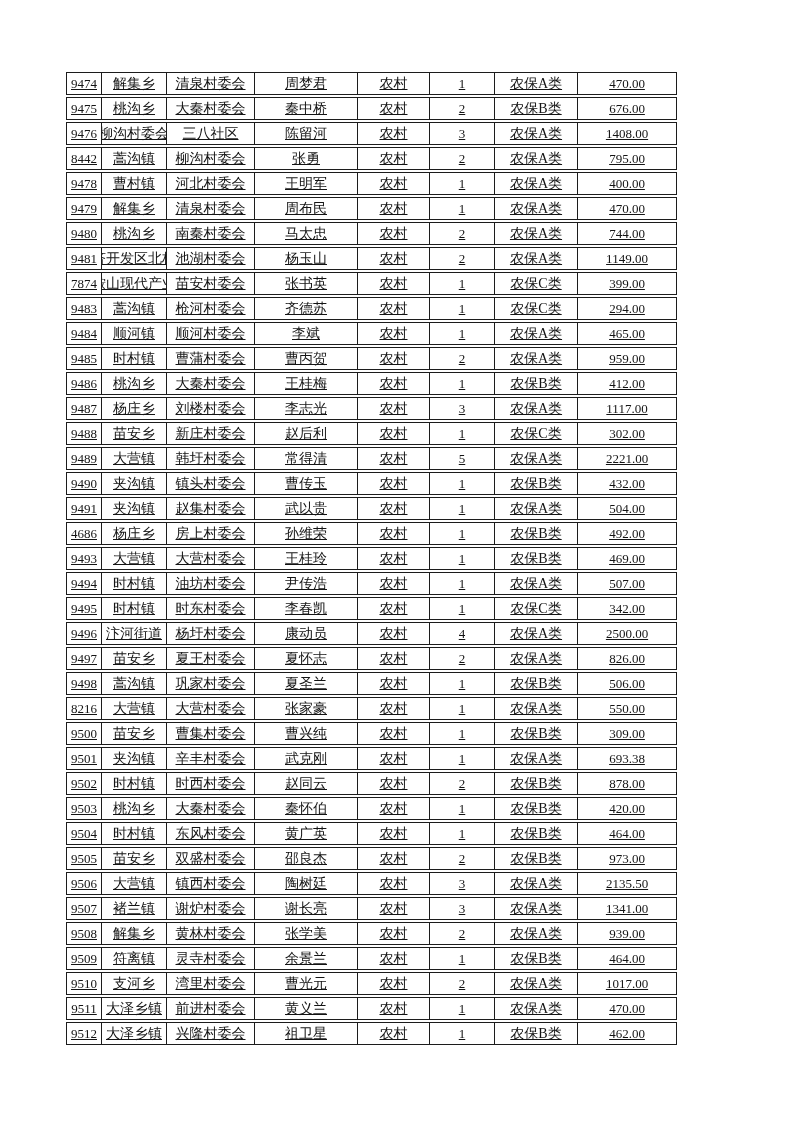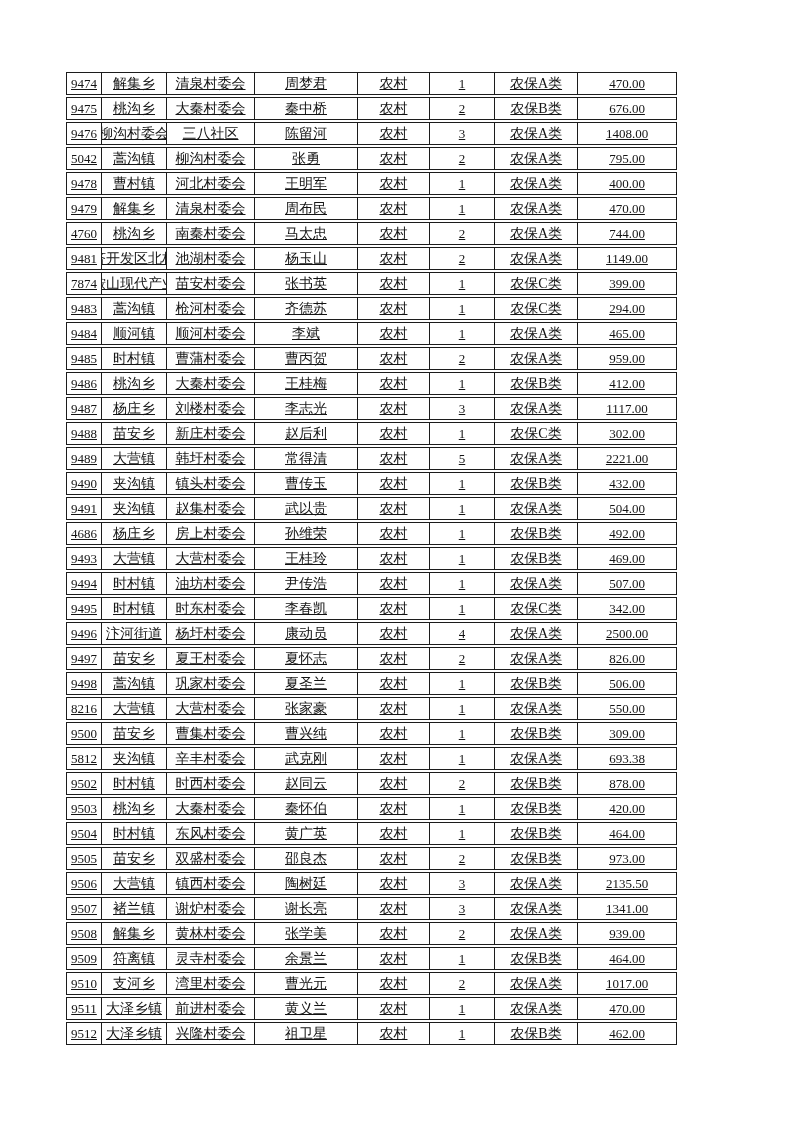--- a/index.html
+++ b/index.html
@@ -84,21 +84,21 @@
         <div class="cell c0">9476</div>
         <div class="cell c1">柳沟村委会</div>
         <div class="cell c2">三八社区</div>
         <div class="cell c3">陈留河</div>
         <div class="cell c4">农村</div>
         <div class="cell c5">3</div>
         <div class="cell c6">农保A类</div>
         <div class="cell c7">1408.00</div>
       </div>
       <div class="row">
-        <div class="cell c0">5042</div>
+        <div class="cell c0">8442</div>
         <div class="cell c1">蒿沟镇</div>
         <div class="cell c2">柳沟村委会</div>
         <div class="cell c3">张勇</div>
         <div class="cell c4">农村</div>
         <div class="cell c5">2</div>
         <div class="cell c6">农保A类</div>
         <div class="cell c7">795.00</div>
       </div>
       <div class="row">
         <div class="cell c0">9478</div>
@@ -114,21 +114,21 @@
         <div class="cell c0">9479</div>
         <div class="cell c1">解集乡</div>
         <div class="cell c2">清泉村委会</div>
         <div class="cell c3">周布民</div>
         <div class="cell c4">农村</div>
         <div class="cell c5">1</div>
         <div class="cell c6">农保A类</div>
         <div class="cell c7">470.00</div>
       </div>
       <div class="row">
-        <div class="cell c0">4760</div>
+        <div class="cell c0">9480</div>
         <div class="cell c1">桃沟乡</div>
         <div class="cell c2">南秦村委会</div>
         <div class="cell c3">马太忠</div>
         <div class="cell c4">农村</div>
         <div class="cell c5">2</div>
         <div class="cell c6">农保A类</div>
         <div class="cell c7">744.00</div>
       </div>
       <div class="row">
         <div class="cell c0">9481</div>
@@ -324,21 +324,21 @@
         <div class="cell c0">9500</div>
         <div class="cell c1">苗安乡</div>
         <div class="cell c2">曹集村委会</div>
         <div class="cell c3">曹兴纯</div>
         <div class="cell c4">农村</div>
         <div class="cell c5">1</div>
         <div class="cell c6">农保B类</div>
         <div class="cell c7">309.00</div>
       </div>
       <div class="row">
-        <div class="cell c0">5812</div>
+        <div class="cell c0">9501</div>
         <div class="cell c1">夹沟镇</div>
         <div class="cell c2">辛丰村委会</div>
         <div class="cell c3">武克刚</div>
         <div class="cell c4">农村</div>
         <div class="cell c5">1</div>
         <div class="cell c6">农保A类</div>
         <div class="cell c7">693.38</div>
       </div>
       <div class="row">
         <div class="cell c0">9502</div>

